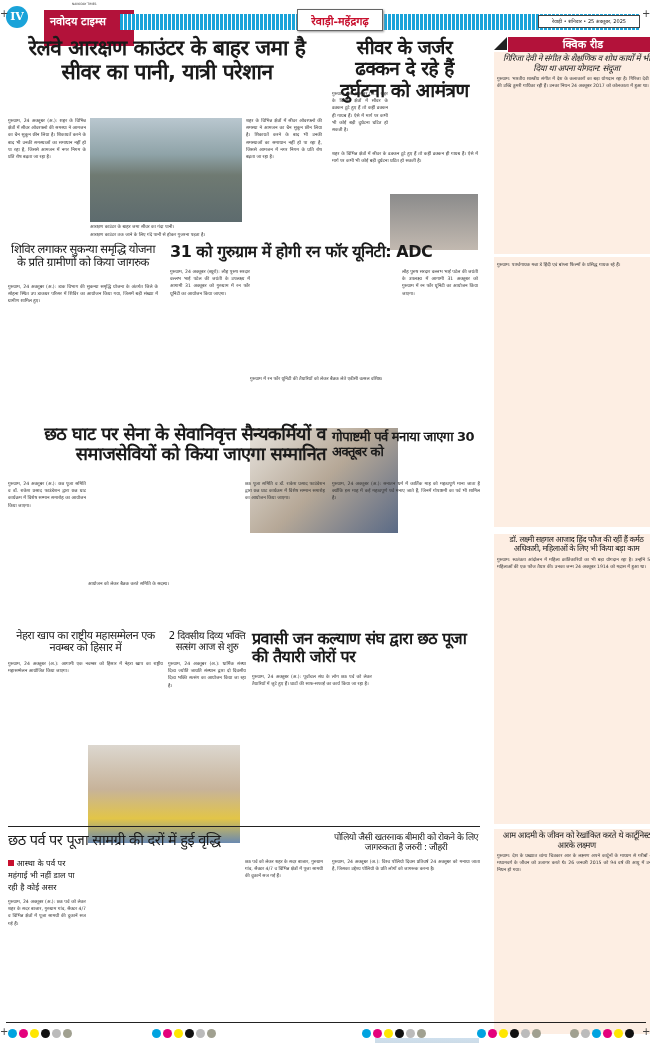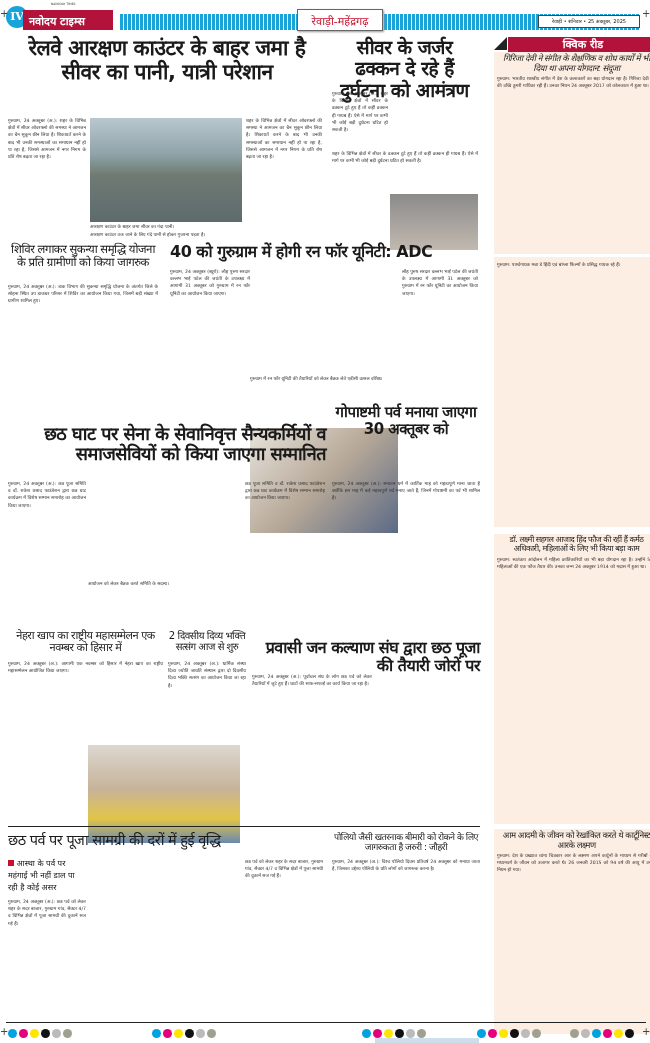--- a/index.html
+++ b/index.html
@@ -12,27 +12,27 @@
 .rule{background:#222}
 .qbox{background:#fdeee3}
 .reg{position:absolute;font-size:10px;color:#444}
 .dot{display:inline-block;width:9px;height:9px;border-radius:50%;margin-right:2px}
 </style>
 </head>
 <body>
 
 <div class="abs" style="left:0;top:0;width:650px;height:32px;">
   <div class="abs" style="left:6px;top:6px;width:22px;height:22px;border-radius:50%;background:#1aa3d9;color:#fff;font-weight:bold;font-size:11px;text-align:center;line-height:22px;font-family:'DejaVu Serif',serif;">IV</div>
-  <div class="abs" style="left:23px;top:10px;width:90px;height:20px;background:#b3123a;text-align:center;">
+  <div class="abs" style="left:44px;top:10px;width:90px;height:36px;background:#b3123a;text-align:center;">
     <div class="abs" style="left:28px;top:-8px;font-size:3px;color:#333;">NAVODAY TIMES</div>
     <div class="abs" style="left:6px;top:3px;color:#fff;font-weight:bold;font-size:11px;">नवोदय टाइम्स</div>
   </div>
   <div class="abs" style="left:120px;top:14px;width:520px;height:16px;background:repeating-linear-gradient(90deg,#1aa3d9 0 3px,#fff 3px 4px);"></div>
   <div class="abs" style="left:297px;top:9px;width:86px;height:22px;background:#fff;border:1px solid #666;box-shadow:1px 1px 2px #999;text-align:center;">
-    <span style="color:#c8102e;font-weight:normal;font-size:11px;line-height:20px;">रेवाड़ी-महेंद्रगढ़</span>
+    <span style="color:#c8102e;font-weight:bold;font-size:11px;line-height:20px;">रेवाड़ी-महेंद्रगढ़</span>
   </div>
   <div class="abs" style="left:538px;top:15px;width:102px;height:13px;background:#fff;border:1px solid #444;font-size:5px;line-height:11px;text-align:center;">रेवाड़ी • शनिवार • 25 अक्तूबर, 2025</div>
 </div>
 
 <div class="abs hd" style="left:8px;top:37px;width:318px;font-size:21px;text-align:center;">रेलवे आरक्षण काउंटर के बाहर जमा है सीवर का पानी, यात्री परेशान</div>
 <div class="abs body-text" style="left:8px;top:117px;width:78px;height:123px;"><span>गुरुग्राम, 24 अक्तूबर (अ.):</span> <span>शहर के विभिन्न क्षेत्रों में सीवर ओवरफ्लो की समस्या ने आमजन का चैन सुकून छीन लिया है। शिकायतें करने के बाद भी उनकी समस्याओं का समाधान नहीं हो पा रहा है, जिससे आमजन में नगर निगम के प्रति रोष बढ़ता जा रहा है।</span></div>
 <div class="abs photo" style="left:90px;top:118px;width:152px;height:104px;background:linear-gradient(180deg,#b9c7cf 0%,#8fa3a8 35%,#6f7a72 55%,#5d6b6e 100%);"></div>
 <div class="abs cap" style="left:90px;top:223px;width:152px;">आरक्षण काउंटर के बाहर जमा सीवर का गंदा पानी।</div>
 <div class="abs cap" style="left:90px;top:231px;width:152px;">आरक्षण काउंटर तक जाने के लिए गंदे पानी से होकर गुजरना पड़ता है।</div>
 <div class="abs body-text" style="left:246px;top:117px;width:76px;height:123px;">शहर के विभिन्न क्षेत्रों में सीवर ओवरफ्लो की समस्या ने आमजन का चैन सुकून छीन लिया है। शिकायतें करने के बाद भी उनकी समस्याओं का समाधान नहीं हो पा रहा है, जिससे आमजन में नगर निगम के प्रति रोष बढ़ता जा रहा है।</div>
@@ -58,42 +58,42 @@
   </div>
   <div class="abs qbox" style="left:0;top:792px;width:165px;height:205px;padding:2px 3px;">
     <div class="hd" style="font-size:8.5px;text-align:center;font-weight:normal;">आम आदमी के जीवन को रेखांकित करते थे कार्टूनिस्ट आरके लक्ष्मण</div>
     <div class="body-text" style="height:170px;margin-top:2px;">गुरुग्राम: देश के प्रख्यात व्यंग्य चित्रकार आर के लक्ष्मण अपने कार्टूनों के माध्यम से गरीबों और मध्यमवर्ग के जीवन को उजागर करते थे। 26 जनवरी 2015 को 94 वर्ष की आयु में उनका निधन हो गया।</div>
   </div>
 </div>
 
 <div class="abs hd" style="left:8px;top:243px;width:150px;font-size:11.5px;text-align:center;font-weight:normal;">शिविर लगाकर सुकन्या समृद्धि योजना के प्रति ग्रामीणों को किया जागरुक</div>
 <div class="abs body-text" style="left:8px;top:283px;width:150px;height:138px;"><span>गुरुग्राम, 24 अक्तूबर (अ.):</span> <span>डाक विभाग की सुकन्या समृद्धि योजना के अंतर्गत जिले के सोहना स्थित उप डाकघर परिसर में शिविर का आयोजन किया गया, जिसमें बड़ी संख्या में ग्रामीण शामिल हुए।</span></div>
 
-<div class="abs hd" style="left:170px;top:243px;width:310px;font-size:16px;">40 को गुरुग्राम में होगी रन फॉर यूनिटी: ADC</div>
+<div class="abs hd" style="left:170px;top:243px;width:310px;font-size:16px;">31 को गुरुग्राम में होगी रन फॉर यूनिटी: ADC</div>
 <div class="abs body-text" style="left:170px;top:268px;width:80px;height:152px;"><span>गुरुग्राम, 24 अक्तूबर (ब्यूरो):</span> <span>लौह पुरुष सरदार वल्लभ भाई पटेल की जयंती के उपलक्ष्य में आगामी 31 अक्तूबर को गुरुग्राम में रन फॉर यूनिटी का आयोजन किया जाएगा।</span></div>
 <div class="abs photo" style="left:250px;top:268px;width:148px;height:105px;background:linear-gradient(135deg,#e8e4de,#b6a897 50%,#5a6a86);"></div>
 <div class="abs cap" style="left:250px;top:375px;width:148px;">गुरुग्राम में रन फॉर यूनिटी की तैयारियों को लेकर बैठक लेते एडीसी वत्सल वशिष्ठ।</div>
 <div class="abs body-text" style="left:402px;top:268px;width:76px;height:152px;">लौह पुरुष सरदार वल्लभ भाई पटेल की जयंती के उपलक्ष्य में आगामी 31 अक्तूबर को गुरुग्राम में रन फॉर यूनिटी का आयोजन किया जाएगा।</div>
 
 <div class="abs hd" style="left:8px;top:424px;width:318px;font-size:18px;text-align:right;">छठ घाट पर सेना के सेवानिवृत्त सैन्यकर्मियों व समाजसेवियों को किया जाएगा सम्मानित</div>
 <div class="abs body-text" style="left:8px;top:480px;width:78px;height:140px;"><span>गुरुग्राम, 24 अक्तूबर (अ.):</span> <span>छठ पूजा समिति व डॉ. राकेश प्रसाद फाउंडेशन द्वारा छठ घाट कार्यक्रम में विशेष सम्मान समारोह का आयोजन किया जाएगा।</span></div>
 <div class="abs photo" style="left:88px;top:480px;width:152px;height:98px;background:linear-gradient(180deg,#dcd7cf 0%,#c7b39a 45%,#e2c548 75%,#6a89b0 100%);"></div>
 <div class="abs cap" style="left:88px;top:580px;width:152px;">आयोजन को लेकर बैठक करते समिति के सदस्य।</div>
 <div class="abs body-text" style="left:245px;top:480px;width:80px;height:140px;">छठ पूजा समिति व डॉ. राकेश प्रसाद फाउंडेशन द्वारा छठ घाट कार्यक्रम में विशेष सम्मान समारोह का आयोजन किया जाएगा।</div>
 
-<div class="abs hd" style="left:332px;top:404px;width:148px;font-size:15px;text-align:center;">गोपाष्टमी पर्व मनाया जाएगा 30 अक्तूबर को</div>
+<div class="abs hd" style="left:332px;top:430px;width:148px;font-size:13px;text-align:left;">गोपाष्टमी पर्व मनाया जाएगा 30 अक्तूबर को</div>
 <div class="abs body-text" style="left:332px;top:480px;width:148px;height:140px;"><span>गुरुग्राम, 24 अक्तूबर (अ.):</span> <span>सनातन धर्म में कार्तिक माह को महत्वपूर्ण माना जाता है क्योंकि इस माह में कई महत्वपूर्ण पर्व मनाए जाते हैं, जिनमें गोपाष्टमी का पर्व भी शामिल है।</span></div>
 
 <div class="abs hd" style="left:8px;top:630px;width:155px;font-size:11px;text-align:center;font-weight:normal;">नेहरा खाप का राष्ट्रीय महासम्मेलन एक नवम्बर को हिसार में</div>
 <div class="abs body-text" style="left:8px;top:660px;width:155px;height:160px;"><span>गुरुग्राम, 24 अक्तूबर (अ.):</span> <span>आगामी एक नवम्बर को हिसार में नेहरा खाप का राष्ट्रीय महासम्मेलन आयोजित किया जाएगा।</span></div>
 
 <div class="abs hd" style="left:168px;top:630px;width:78px;font-size:10px;text-align:center;font-weight:normal;">2 दिवसीय दिव्य भक्ति सत्संग आज से शुरु</div>
 <div class="abs body-text" style="left:168px;top:660px;width:78px;height:160px;"><span>गुरुग्राम, 24 अक्तूबर (अ.):</span> <span>धार्मिक संस्था दिव्य ज्योति जाग्रति संस्थान द्वारा दो दिवसीय दिव्य भक्ति सत्संग का आयोजन किया जा रहा है।</span></div>
 
-<div class="abs hd" style="left:252px;top:630px;width:228px;font-size:16px;text-align:right;margin-top:9px;">प्रवासी जन कल्याण संघ द्वारा छठ पूजा की तैयारी जोरों पर</div>
+<div class="abs hd" style="left:252px;top:630px;width:228px;font-size:16px;text-align:left;">प्रवासी जन कल्याण संघ द्वारा छठ पूजा की तैयारी जोरों पर</div>
 <div class="abs body-text" style="left:252px;top:673px;width:120px;height:150px;"><span>गुरुग्राम, 24 अक्तूबर (अ.):</span> <span>पूर्वांचल संघ के लोग छठ पर्व को लेकर तैयारियों में जुटे हुए हैं। घाटों की साफ-सफाई का कार्य किया जा रहा है।</span></div>
 <div class="abs photo" style="left:375px;top:675px;width:104px;height:72px;background:linear-gradient(180deg,#cfe0ee,#a59a85);"></div>
 
 <div class="abs rule" style="left:8px;top:826px;width:472px;height:1px;"></div>
 
 <div class="abs hd" style="left:8px;top:832px;width:255px;font-size:14.5px;font-weight:normal;">छठ पर्व पर पूजा सामग्री की दरों में हुई वृद्धि</div>
 <div class="abs" style="left:8px;top:858px;width:78px;font-size:8px;line-height:12px;">
   <span style="display:inline-block;width:6px;height:6px;background:#c8102e;"></span>
   <span>आस्था के पर्व पर महंगाई भी नहीं डाल पा रही है कोई असर</span>
 </div>

